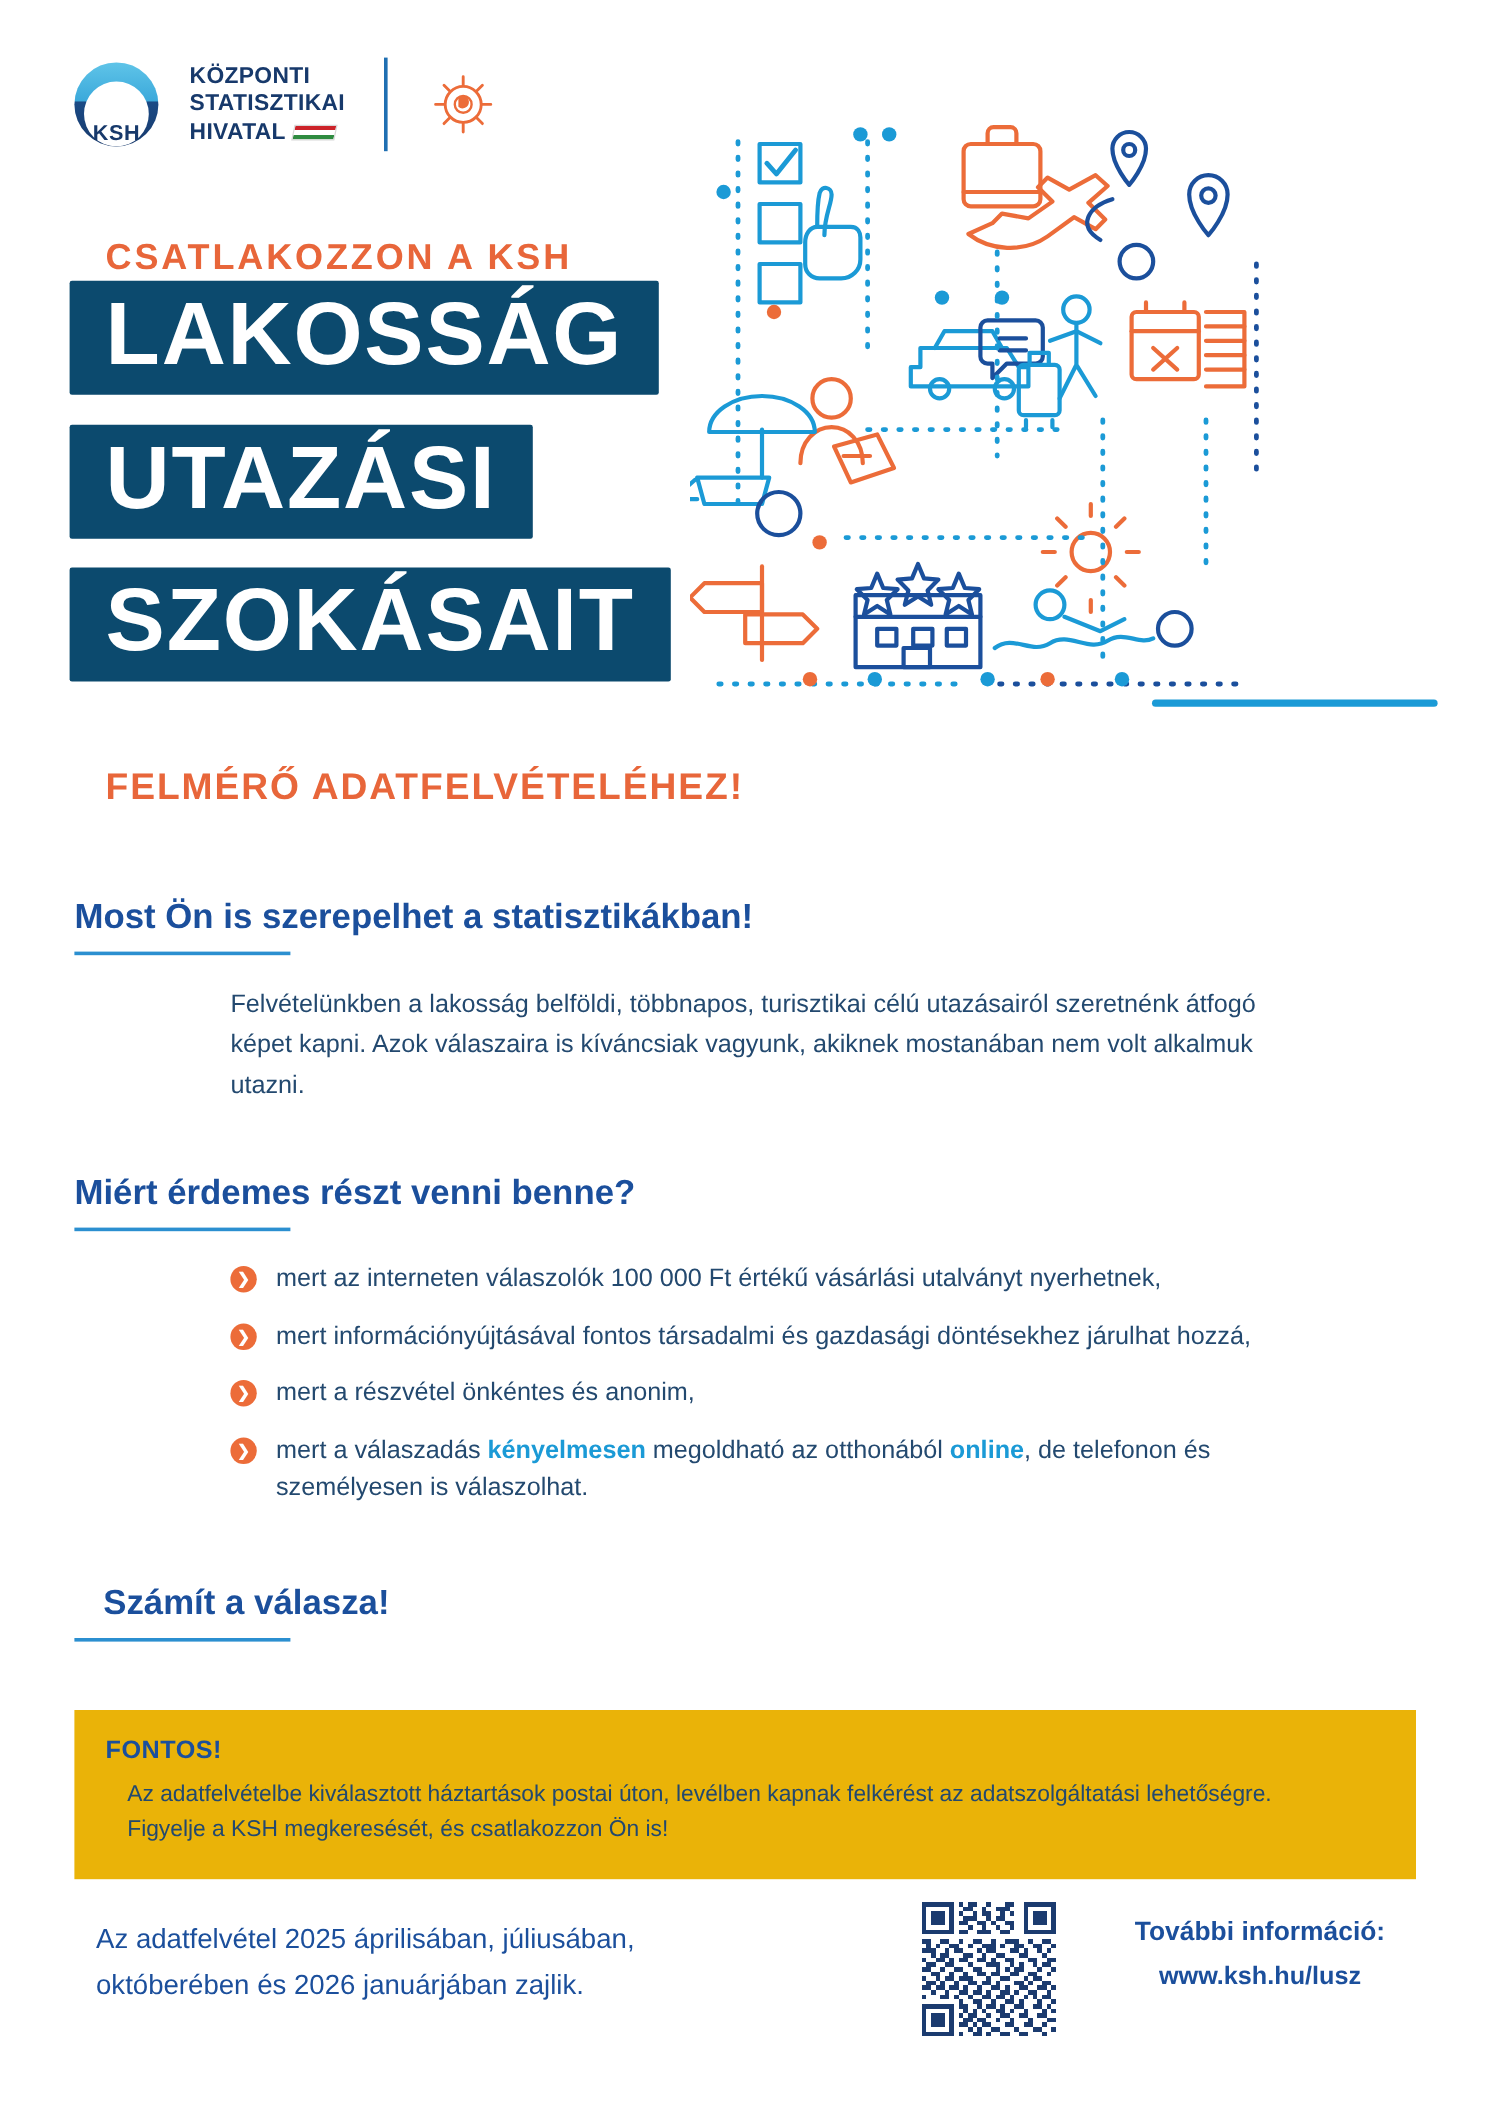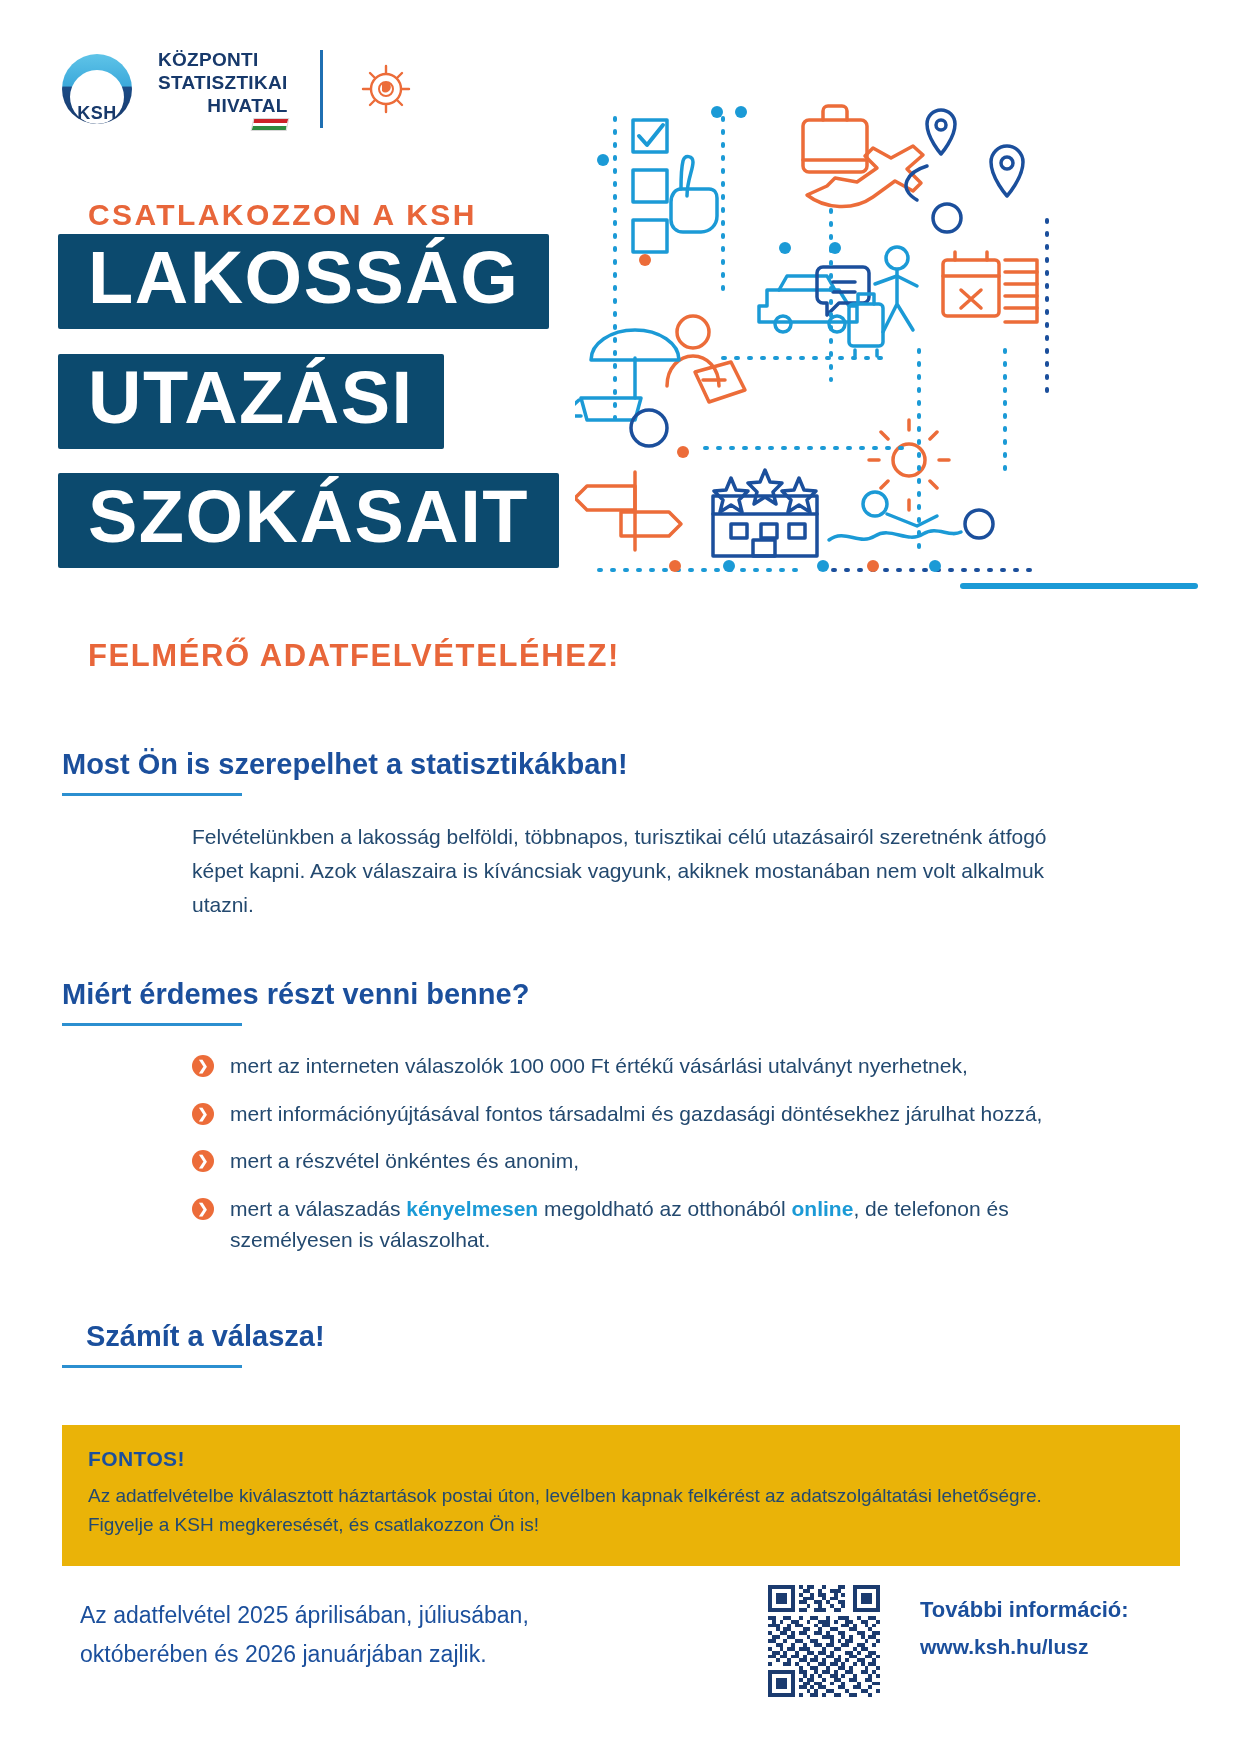--- a/index.html
+++ b/index.html
@@ -199,20 +199,21 @@
     color: #1b4f9c;
     font-size: 21px;
     font-weight: bold;
     margin-bottom: 10px;
     letter-spacing: .4px;
   }
   .infobox .fline {
     font-size: 19px;
     line-height: 1.55;
     color: #23496f;
+    margin-left: 18px;
   }
 
   
   .foot-left {
     position: absolute;
     left: 80px;
     top: 1596px;
     width: 560px;
     font-size: 23px;
     font-weight: normal;
@@ -224,20 +225,21 @@
     left: 768px;
     top: 1585px;
     width: 112px;
     height: 112px;
   }
   .foot-right {
     position: absolute;
     left: 920px;
     top: 1597px;
     width: 260px;
+    text-align: center;
     color: #1b4f9c;
   }
   .foot-right .fi {
     font-size: 22px;
     font-weight: bold;
     margin-bottom: 12px;
   }
   .foot-right .url {
     font-size: 21px;
     font-weight: bold;
@@ -249,21 +251,21 @@
 <div class="page">
 
   <div class="logo-row">
     <div class="ksh-mark">
       <div class="inner"></div>
       <div class="txt">KSH</div>
     </div>
     <div class="ksh-words">
       <div>KÖZPONTI</div>
       <div>STATISZTIKAI</div>
-      <div style="display:flex;align-items:flex-end;flex-direction:column;">
+      <div style="display:flex;align-items:center;">
         <span>HIVATAL</span>
         <span class="flag"></span>
       </div>
     </div>
     <div class="divider-v"></div>
     <div class="sun-emblem">
       <svg width="62" height="62" viewBox="0 0 62 62">
         <g stroke="#ec6c39" stroke-width="2.4" fill="none" stroke-linecap="round">
           <path d="M31 8 v7 M31 47 v7 M8 31 h7 M47 31 h7 M15 15 l5 5 M42 42 l5 5 M47 15 l-5 5 M20 42 l-5 5"></path>
           <circle cx="31" cy="31" r="15"></circle>

